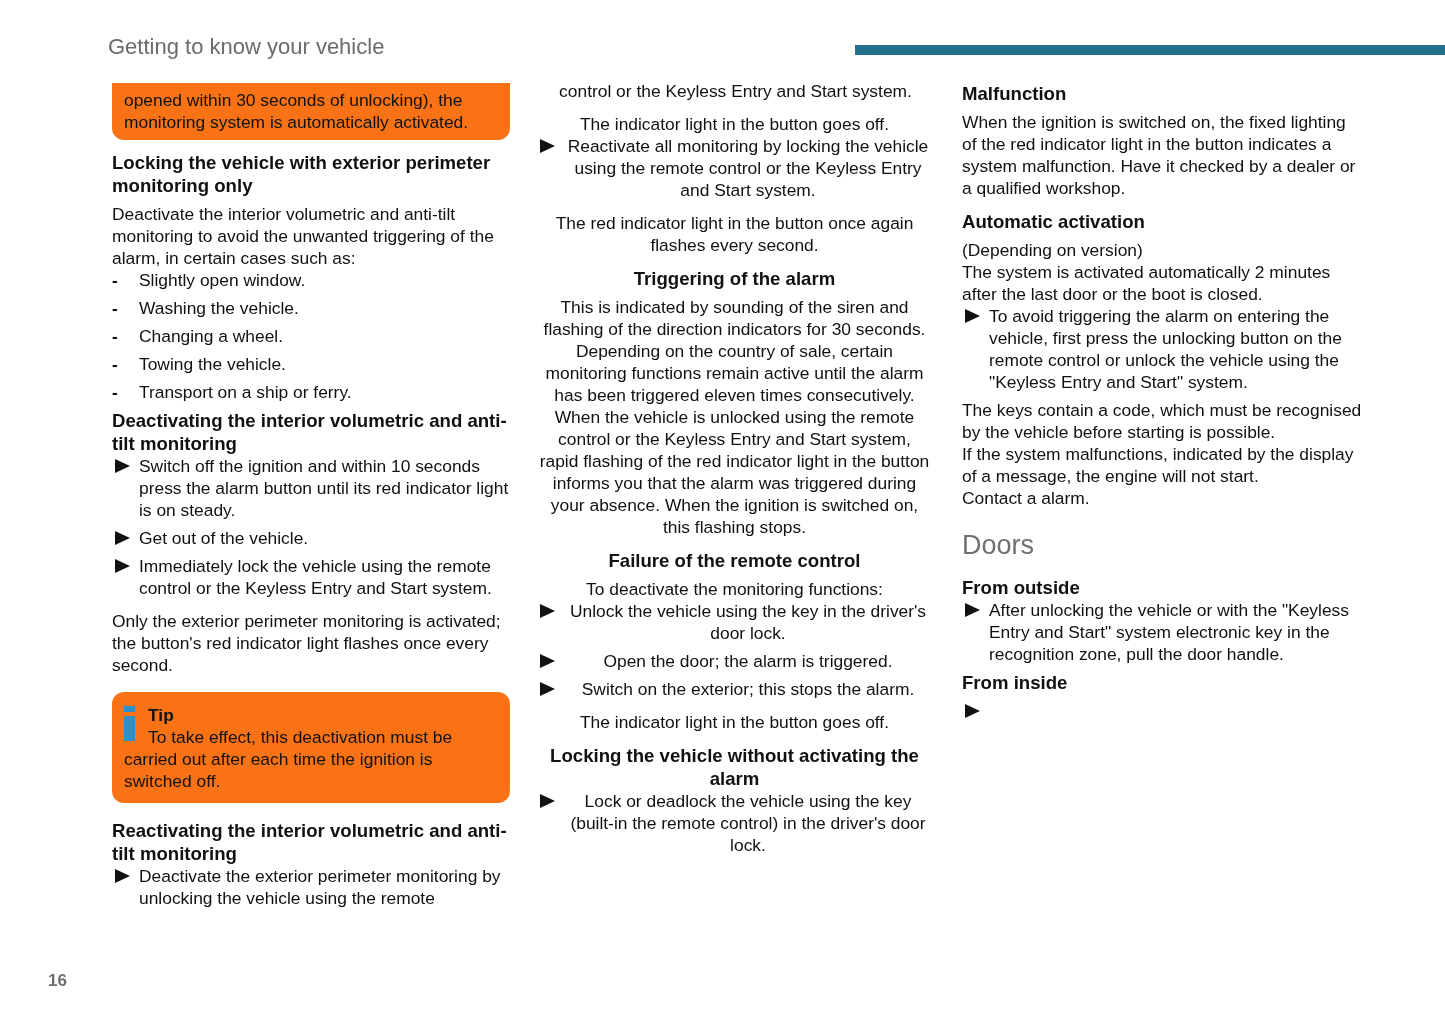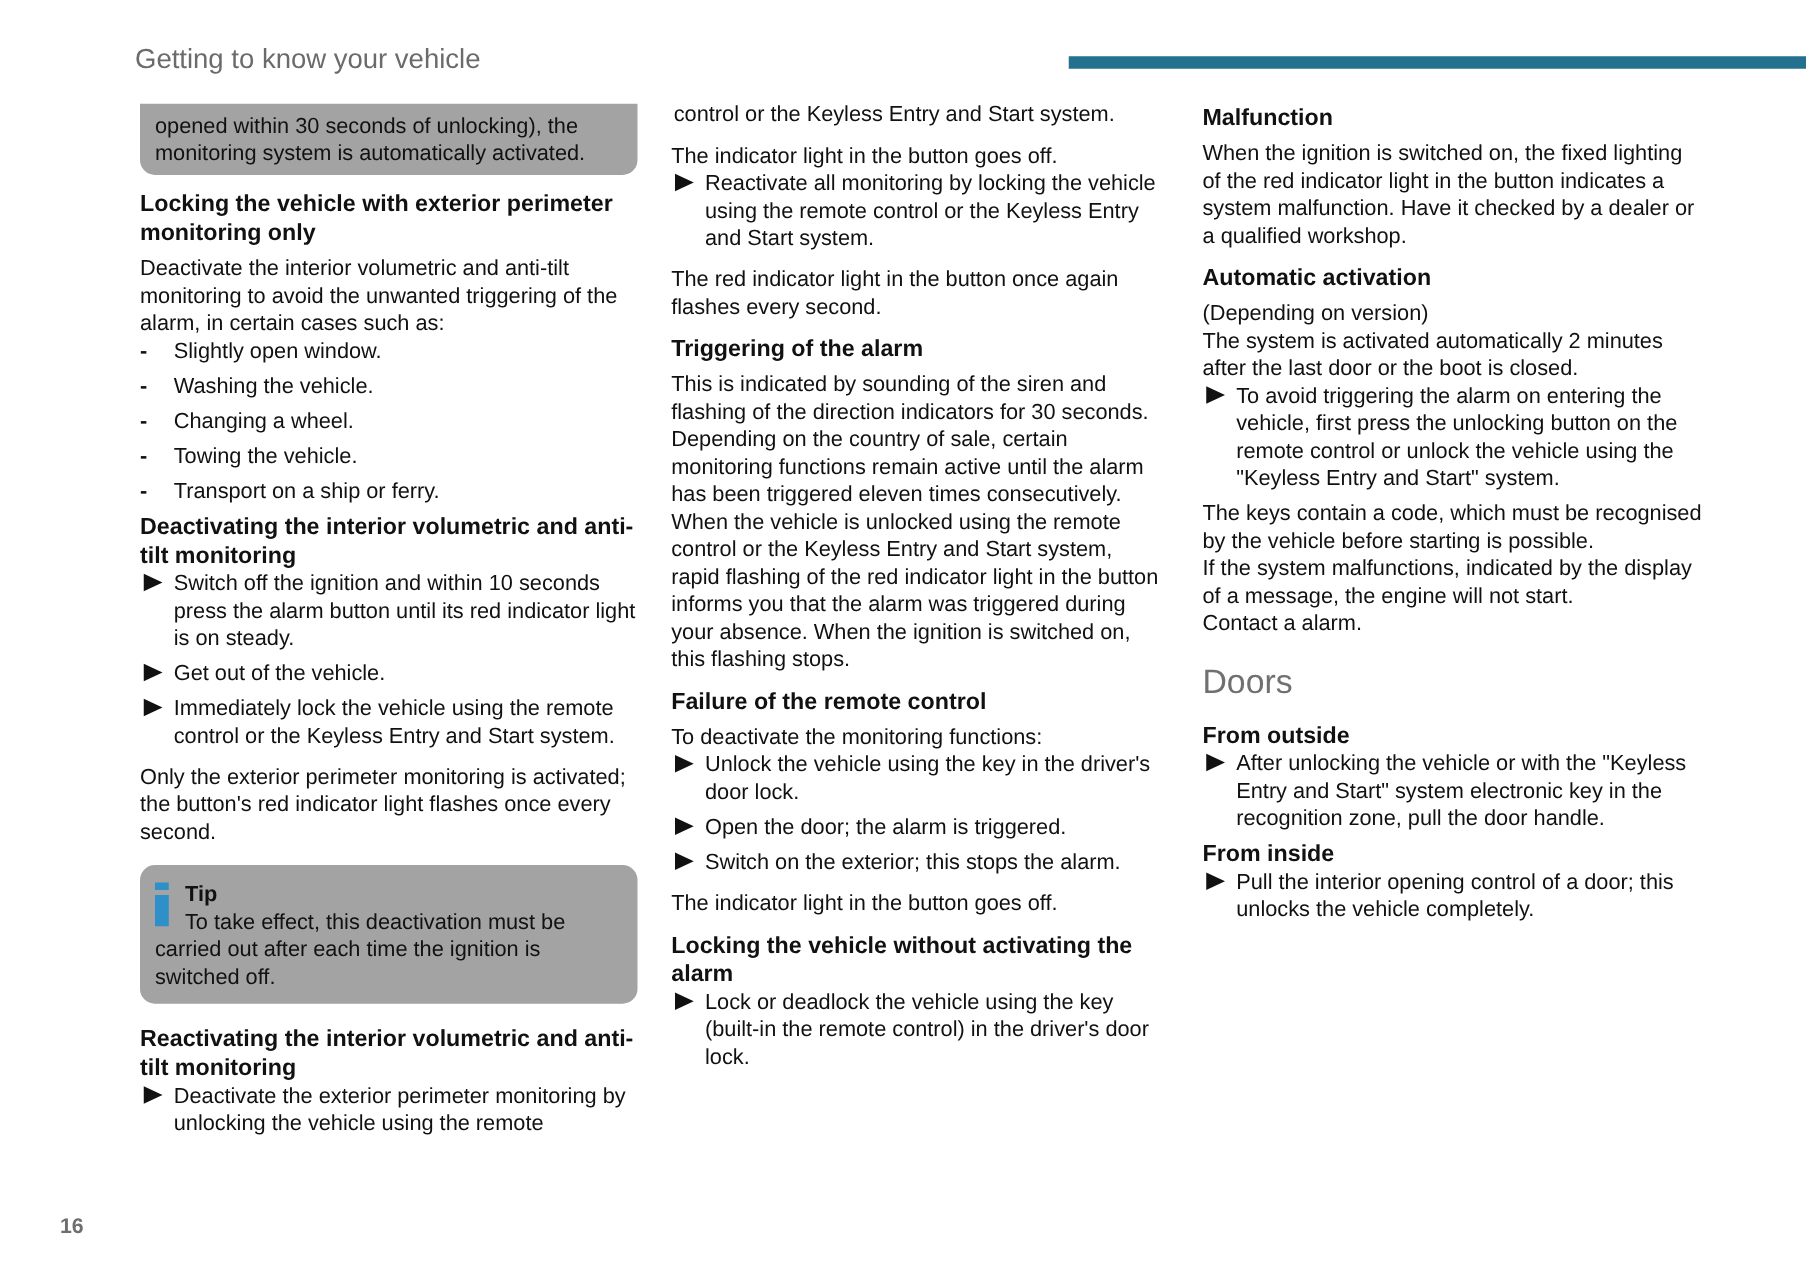--- a/index.html
+++ b/index.html
@@ -14,29 +14,29 @@
   .header-bar {
     position: absolute; left: 855px; top: 45px; width: 590px; height: 10px;
     background: #23718e;
   }
   .page-number {
     position: absolute; left: 48px; top: 971px;
     font-size: 17px; font-weight: bold; color: #6e6e6e;
   }
   .col { position: absolute; top: 80px; font-size: 17.4px; line-height: 22px; }
   .col1 { left: 112px; width: 398px; }
-  .col2 { left: 537px; width: 395px; }
+  .col2 { left: 537px; width: 395px; text-align: center; }
   .col3 { left: 962px; width: 400px; top: 82px; }
   p { margin: 0; }
   .sp-s { margin-top: 6px; }
   .sp-m { margin-top: 11px; }
   .sp-l { margin-top: 16px; }
   h3 { margin: 0; font-size: 18.6px; line-height: 23px; font-weight: bold; }
   .greybox {
-    background: #a3a3a3; border-radius: 12px; padding: 6px 12px 7px 12px;
+    background: #f97316; border-radius: 12px; padding: 6px 12px 7px 12px;
   }
   .greybox.top { border-top-left-radius: 0; border-top-right-radius: 0; padding-top: 6px; margin-top: 3px; }
   .dash-list, .arrow-list { list-style: none; margin: 0; padding: 0; }
   .dash-list li { position: relative; padding-left: 27px; margin-bottom: 6px; }
   .dash-list li .dash { position: absolute; left: 0; top: 0; font-weight: bold; }
   .arrow-list li { position: relative; padding-left: 27px; margin-bottom: 6px; }
   .arrow-list li .arrow {
     position: absolute; left: 3px; top: 4px; width: 0; height: 0;
     border-top: 7.5px solid transparent; border-bottom: 7.5px solid transparent;
     border-left: 15px solid #111111;
@@ -132,17 +132,17 @@
   <p class="sp-s">The keys contain a code, which must be recognised by the vehicle before starting is possible.</p>
   <p>If the system malfunctions, indicated by the display of a message, the engine will not start.</p>
   <p>Contact a alarm.</p>
   <div class="section-title">Doors</div>
   <h3 class="sp-m">From outside</h3>
   <ul class="arrow-list sp-m">
     <li><span class="arrow"></span><span>After unlocking the vehicle or with the "Keyless Entry and Start" system electronic key in the recognition zone, pull the door handle.</span></li>
   </ul>
   <h3 class="sp-s">From inside</h3>
   <ul class="arrow-list sp-m">
-    <li><span class="arrow"></span><span>Pull the interior opening control of a door; this unlocks the vehicle completely.</span></li>
+    <li><span class="arrow"></span></li>
   </ul>
 </div>
 
 <div class="page-number">16</div>
 
 </body></html>

